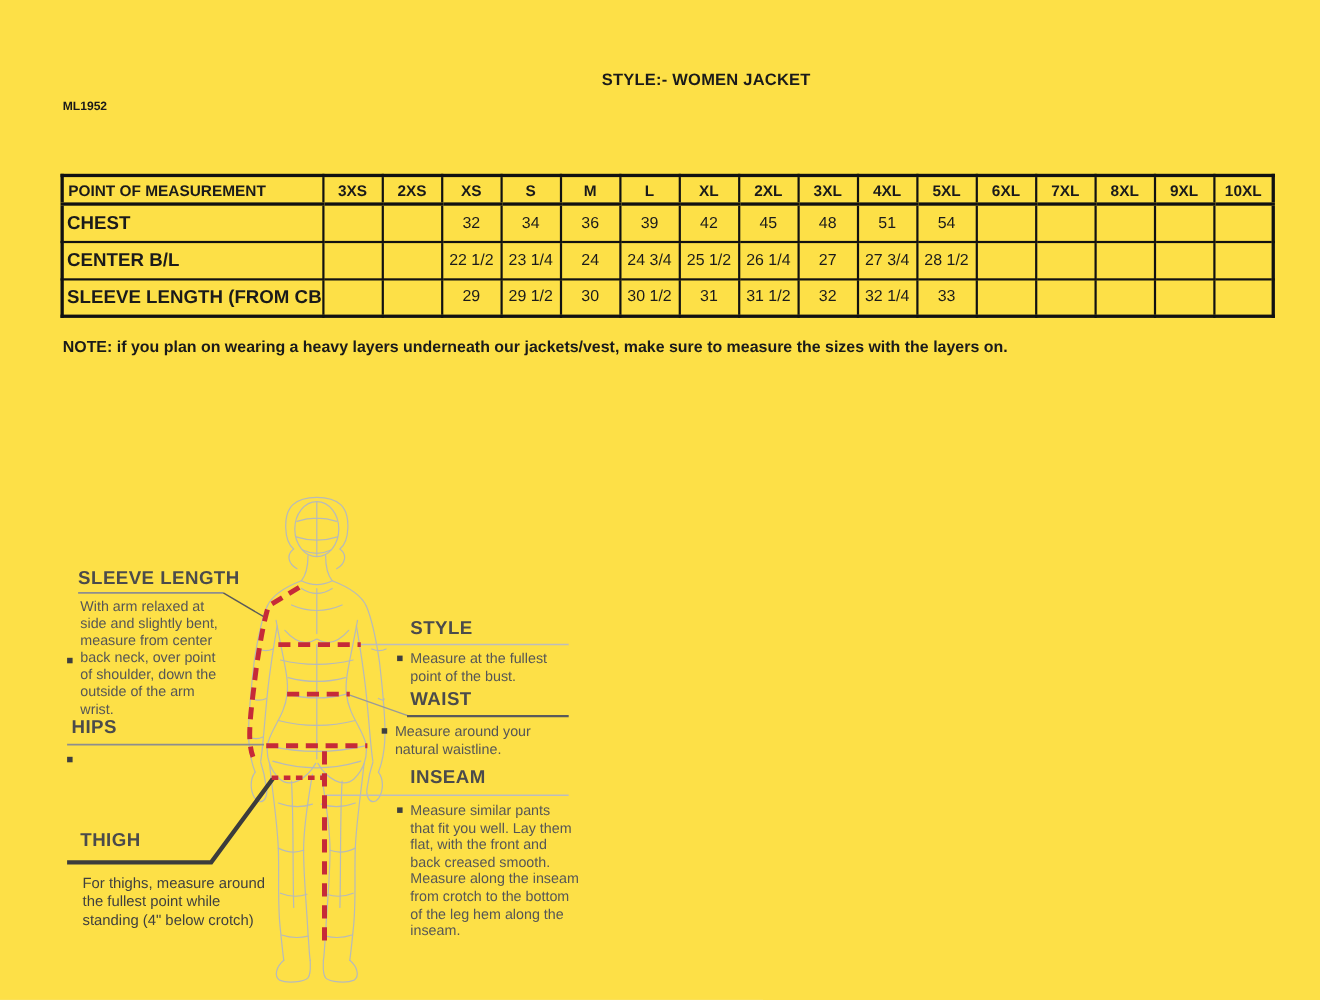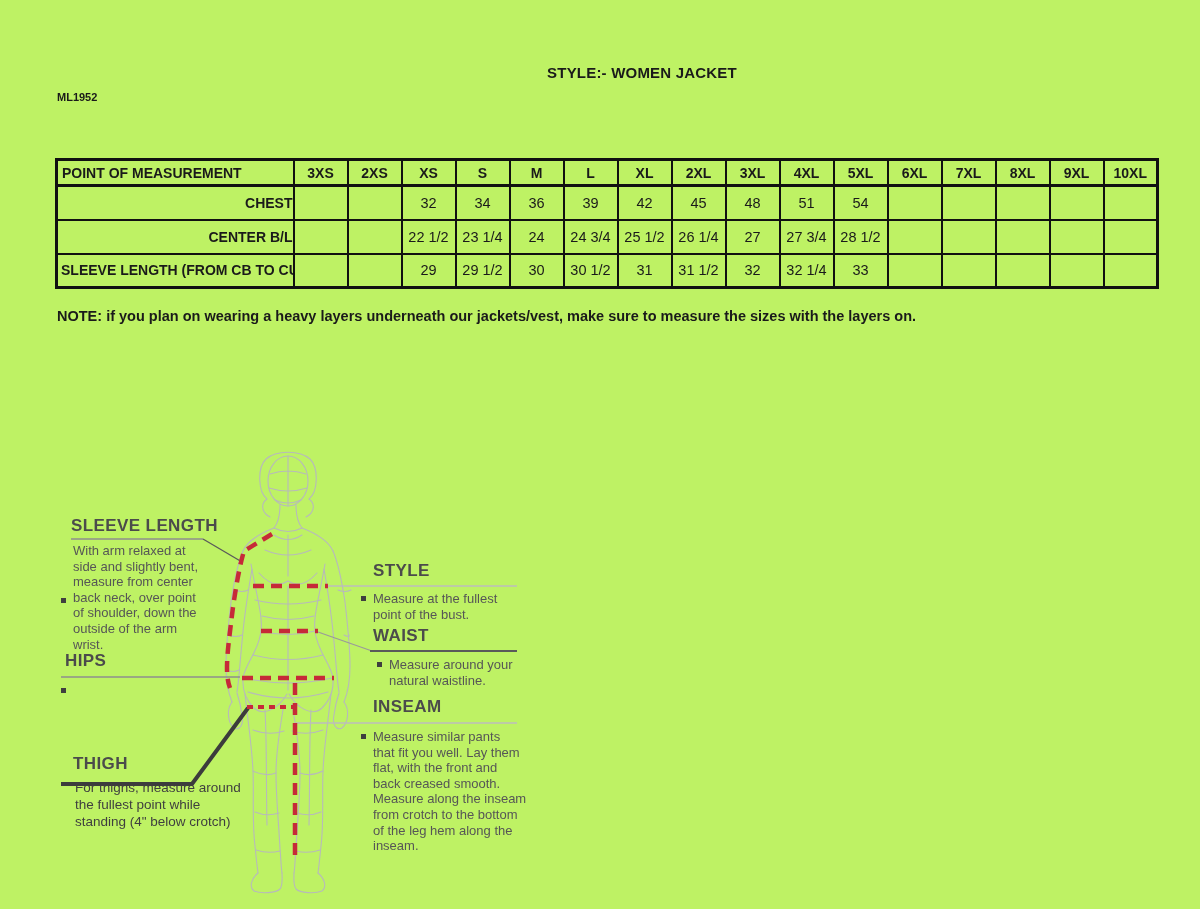--- a/index.html
+++ b/index.html
@@ -1,18 +1,18 @@
 <!DOCTYPE html>
 <html><head>
 <meta charset="utf-8">
 <style>
   * { margin:0; padding:0; box-sizing:border-box; }
   html,body { background:#e8e8e8; }
   .page {
-    position:relative; width:1200px; height:909px; background:#bef264;
+    position:relative; width:1200px; height:909px; background:#fde047;
     font-family:"Liberation Sans", sans-serif; color:#1a1a1a; overflow:hidden;
     margin:0 auto;
   }
   .page-title {
     position:absolute; left:442px; top:64px; width:400px; text-align:center;
     font-size:15px; font-weight:bold; letter-spacing:0.2px;
   }
   .style-code {
     position:absolute; left:57px; top:91px; font-size:11px; font-weight:bold;
   }
@@ -25,21 +25,21 @@
   .size-table th, .size-table td {
     border:2px solid #111; padding:0; text-align:center; vertical-align:middle;
     overflow:hidden; white-space:nowrap;
   }
   .size-table thead th {
     height:26px; font-size:14px; font-weight:bold; border-bottom:3px solid #111;
   }
   .size-table thead th.label-head { text-align:left; padding-left:4px;margin-left:13px; }
   .size-table tbody td { height:34px; }
   .size-table td.row-label {
-    text-align:right; padding-left:3px; font-weight:bold; font-size:14px;
+    text-align:left; padding-left:3px; font-weight:bold; font-size:17px;
   }
   .size-table td.val { font-size:14.5px; font-weight:normal; }
   .note-text {
     position:absolute; left:57px; top:308px; width:1100px;
     font-size:14.5px; font-weight:bold;
   }
   
   .guide { position:absolute; left:55px; top:440px; width:490px; height:462px; }
   .guide svg { position:absolute; left:0; top:0; }
   .g-head {
@@ -230,35 +230,35 @@
 outside of the arm
 wrist.</div>
     </div>
 
     <div class="g-head" style="left:10px; top:211px;">HIPS</div>
     <div class="g-item" style="left:6px; top:243px; width:190px;">
       <span class="bullet"></span>
     </div>
 
     <div class="g-head" style="left:18px; top:314px;">THIGH</div>
-    <div class="g-item" style="left:20px; top:339px; width:190px;">
+    <div class="g-item" style="left:20px; top:354px; width:190px;">
       <div class="g-body dark">For thighs, measure around
 the fullest point while
 standing (4" below crotch)</div>
     </div>
 
     <div class="g-head" style="left:318px; top:121px;">STYLE</div>
     <div class="g-item" style="left:306px; top:151px; width:185px;">
       <span class="bullet"></span>
       <div class="g-body">Measure at the fullest
 point of the bust.</div>
     </div>
 
     <div class="g-head" style="left:318px; top:186px;">WAIST</div>
-    <div class="g-item" style="left:322px; top:217px; width:185px;">
+    <div class="g-item" style="left:292px; top:217px; width:185px;">
       <span class="bullet"></span>
       <div class="g-body">Measure around your
 natural waistline.</div>
     </div>
 
     <div class="g-head" style="left:318px; top:257px;">INSEAM</div>
     <div class="g-item" style="left:306px; top:289px; width:185px;">
       <span class="bullet"></span>
       <div class="g-body">Measure similar pants
 that fit you well. Lay them

